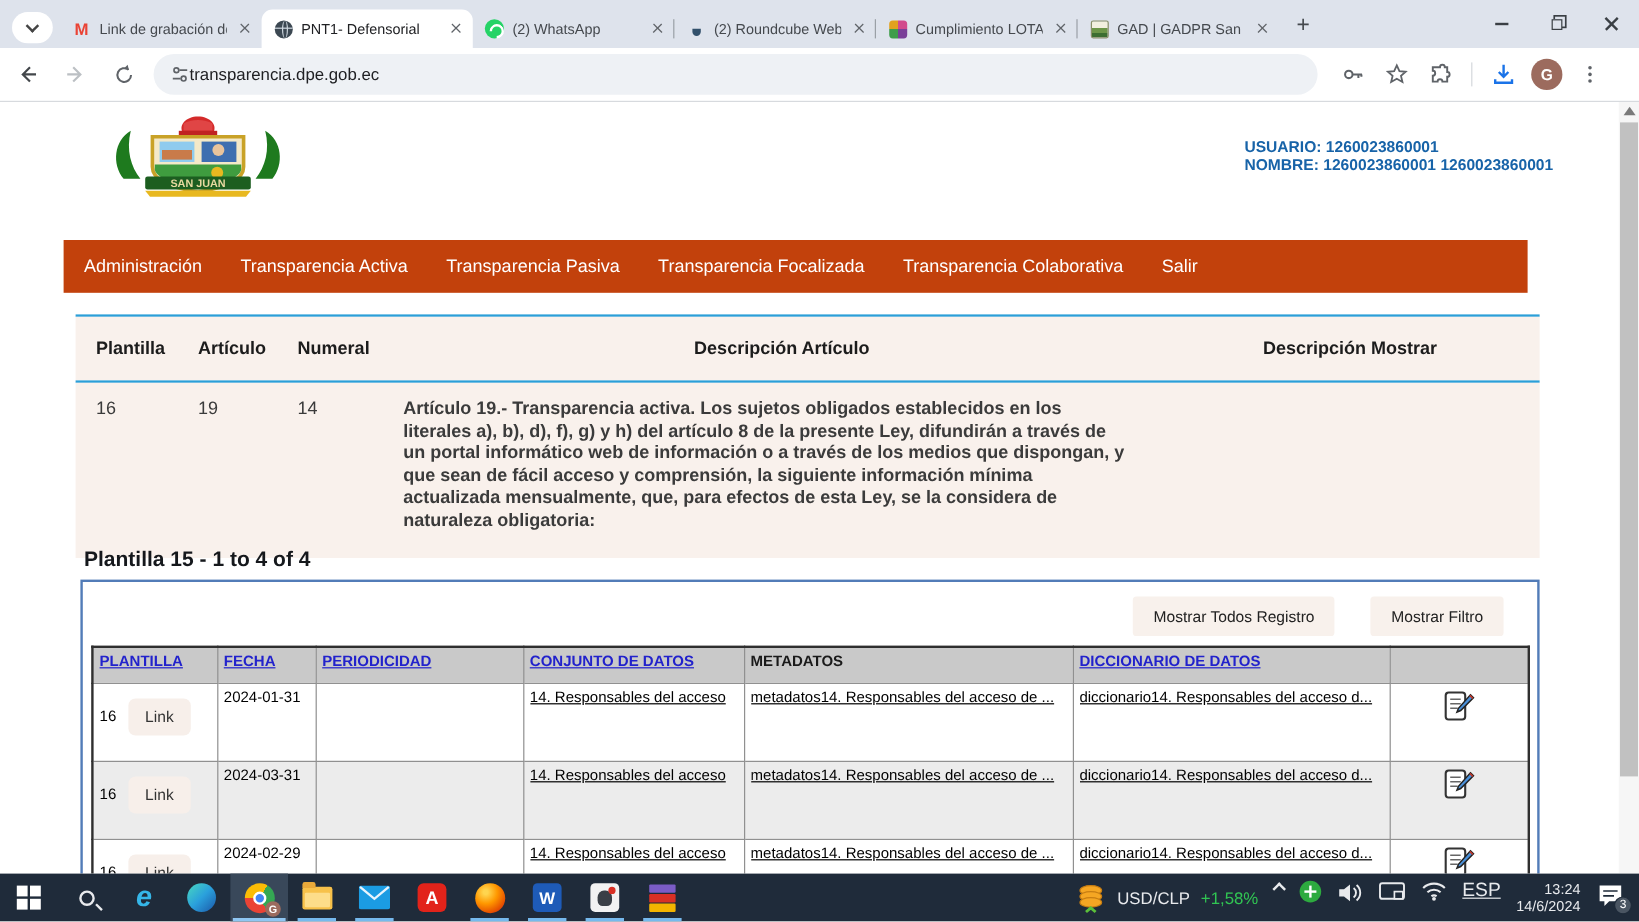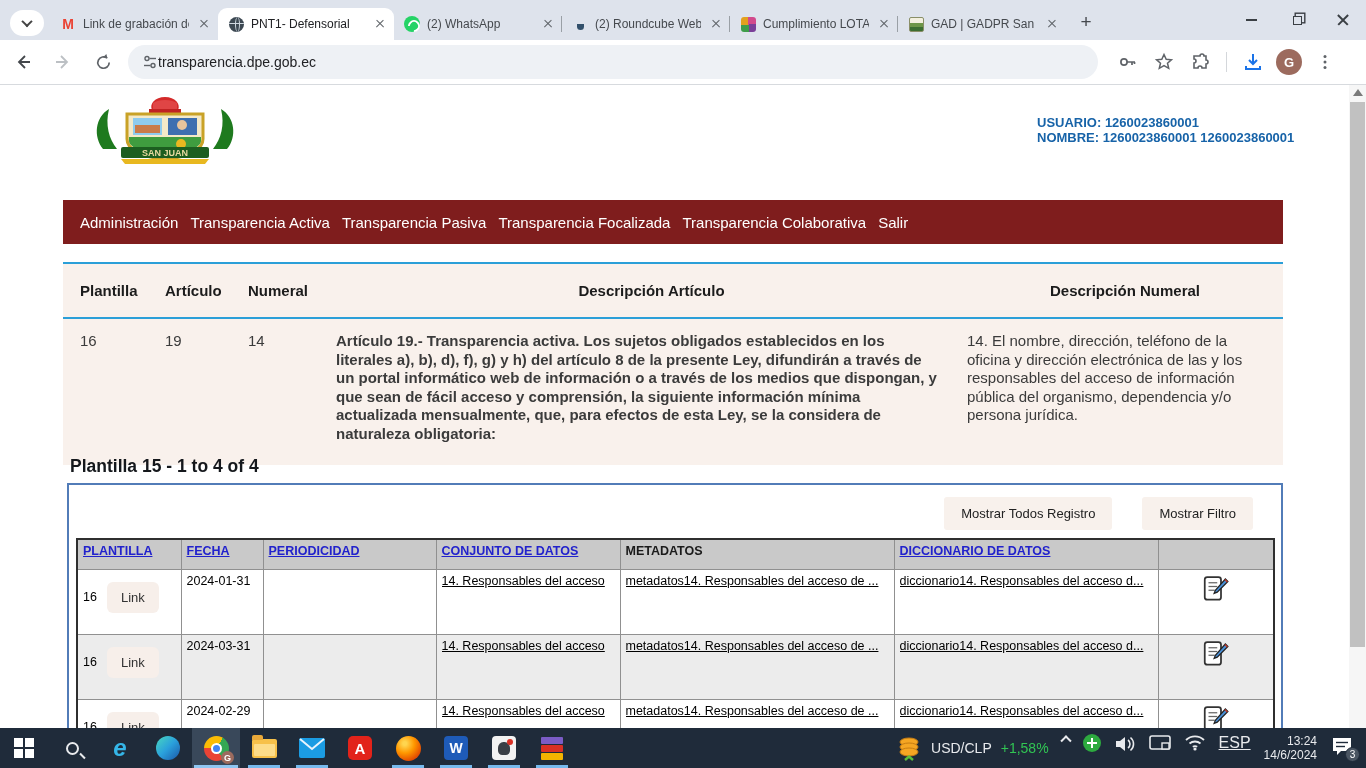--- a/index.html
+++ b/index.html
@@ -66,22 +66,22 @@
   .vsep { width:1px; height:20px; background:#d4d7db; margin:0 6px; }
   .avatar { width:26px; height:26px; border-radius:50%; background:#9c6b5e; color:#fff;
             font-size:13px; font-weight:bold; display:flex; align-items:center; justify-content:center; }
 
   
   .pagearea { position:absolute; left:0; top:85px; width:1366px; height:643px; background:#fff; overflow:hidden; }
   .userinfo { position:absolute; left:1037px; top:30px; color:#1763a8; font-weight:bold;
               font-size:13px; line-height:15px; }
   .logo { position:absolute; left:65px; top:10px; }
 
-  .mainnav { position:absolute; left:63px; top:115px; width:1220px; height:44px; background:#7f1d1d;
-             display:flex; align-items:center; gap:12px; padding-left:17px; }
+  .mainnav { position:absolute; left:53px; top:115px; width:1220px; height:44px; background:#c2410c;
+             display:flex; align-items:center; gap:32px; padding-left:17px; }
   .mainnav .nav-item { color:#fff; font-size:15px; cursor:pointer; white-space:nowrap; }
 
   .artarea { position:absolute; left:63px; top:177px; width:1220px; }
   .cyan-line { height:2px; background:#2b9fd8; }
   .art-grid { display:grid; grid-template-columns:102px 83px 88px 631px auto; }
   .art-head { background:#f9f1ec; height:53px; align-items:center; font-weight:bold;
               font-size:15px; color:#1c1c1c; }
   .art-head .c1 { padding-left:17px; }
   .art-head .ctr { text-align:center; }
   .art-row { background:#f9f1ec; padding:13px 0 22px; font-size:15px; color:#3b3b3b; }
@@ -340,29 +340,28 @@
       <span class="nav-item">Salir</span>
     </div>
 
     <div class="artarea">
       <div class="cyan-line"></div>
       <div class="art-grid art-head">
         <div class="c1">Plantilla</div>
         <div>Artículo</div>
         <div>Numeral</div>
         <div class="ctr">Descripción Artículo</div>
-        <div class="ctr">Descripción Numeral</div>
+        <div class="ctr">Descripción Mostrar</div>
       </div>
       <div class="cyan-line"></div>
       <div class="art-grid art-row">
         <div class="c1">16</div>
         <div>19</div>
         <div>14</div>
         <div class="art-desc">Artículo 19.- Transparencia activa. Los sujetos obligados establecidos en los literales a), b), d), f), g) y h) del artículo 8 de la presente Ley, difundirán a través de un portal informático web de información o a través de los medios que dispongan, y que sean de fácil acceso y comprensión, la siguiente información mínima actualizada mensualmente, que, para efectos de esta Ley, se la considera de naturaleza obligatoria:</div>
-        <div class="art-num">14. El nombre, dirección, teléfono de la oficina y dirección electrónica de las y los responsables del acceso de información pública del organismo, dependencia y/o persona jurídica.</div>
       </div>
     </div>
 
     <div class="listing-title">Plantilla 15 - 1 to 4 of 4</div>
 
     <div class="panel">
       <div class="panel-buttons">
         <button class="pbtn">Mostrar Todos Registro</button>
         <button class="pbtn">Mostrar Filtro</button>
       </div>

